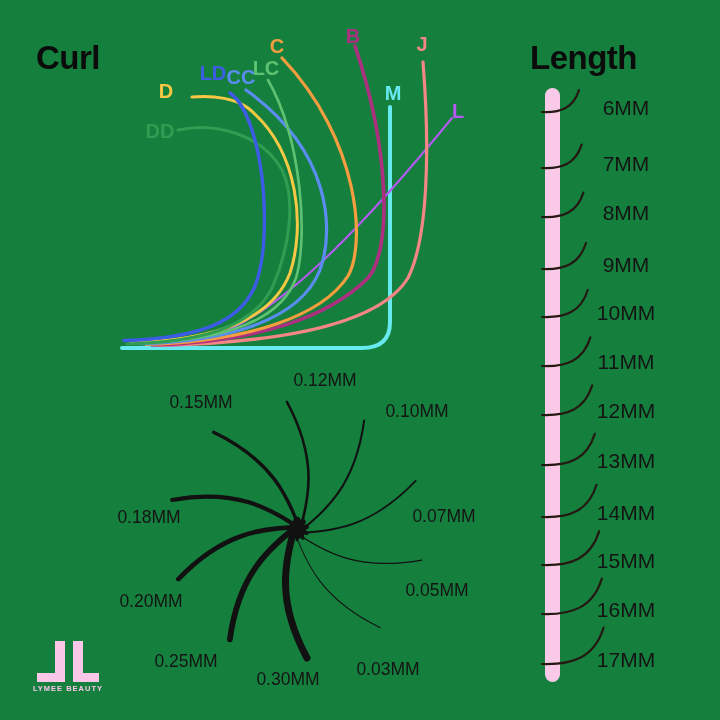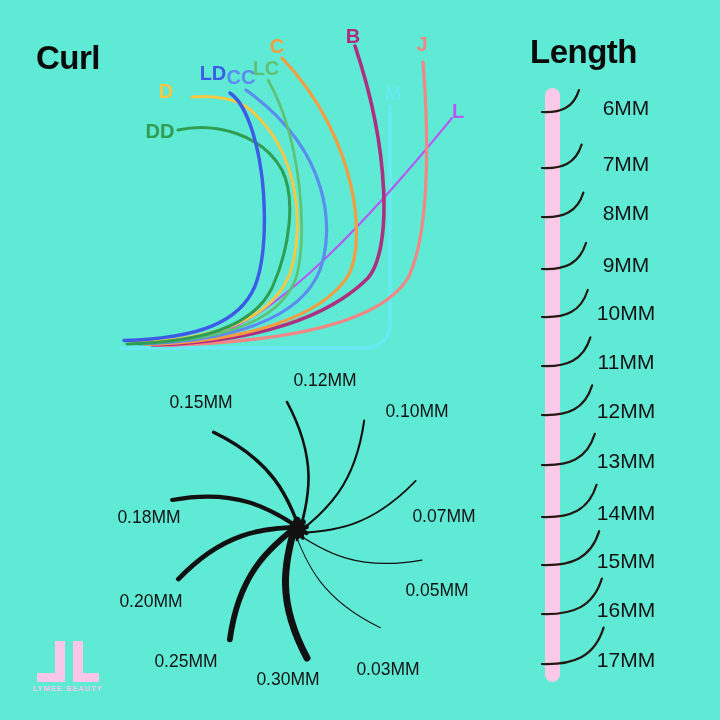--- a/index.html
+++ b/index.html
@@ -1,33 +1,33 @@
 <!DOCTYPE html>
 <html><head>
 <meta charset="utf-8">
 <style>
   html,body{margin:0;padding:0;background:#ffffff;}
-  .canvas{position:relative;width:720px;height:720px;background:#5eead4;overflow:hidden;
+  .canvas{position:relative;width:720px;height:720px;background:#15803d;overflow:hidden;
           font-family:"Liberation Sans",sans-serif;}
   .title{position:absolute;font-family:"Liberation Sans",sans-serif;font-weight:bold;
          font-size:33px;color:#0b0b0b;letter-spacing:-0.5px;line-height:1;}
   svg{position:absolute;left:0;top:0;}
   .curl-label{font-family:"Liberation Sans",sans-serif;font-size:20px;font-weight:600;}
   .t-label{font-family:"Liberation Sans",sans-serif;font-size:17.5px;fill:#141414;}
   .len-label{font-family:"Liberation Sans",sans-serif;font-size:21px;fill:#141414;}
   .logo-text{font-family:"Liberation Sans",sans-serif;font-size:7.5px;font-weight:bold;
              letter-spacing:1px;text-anchor:middle;}
 </style>
 </head>
 <body>
 
 <div class="canvas">
 
   <div class="title" style="left:36px;top:41px">Curl</div>
-  <div class="title" style="left:530px;top:35px">Length</div>
+  <div class="title" style="left:530px;top:41px">Length</div>
 
   <svg width="720" height="720" viewBox="0 0 720 720">
     <g id="curl-layer">
         <path d="M122,348 L362,348 Q390,348 390,322 L390,107" stroke="#67e9ef" stroke-width="4" fill="none" stroke-linecap="round"></path>
         <text x="393" y="100" fill="#67e9ef" class="curl-label" text-anchor="middle">M</text>
         <path d="M170,346 C240,343 320,280 452,118" stroke="#b558f4" stroke-width="2" fill="none" stroke-linecap="round"></path>
         <text x="458" y="118" fill="#b558f4" class="curl-label" text-anchor="middle">L</text>
         <path d="M158,345.5 C300,342 382,320 408,278 C428,238 430,150 423,62" stroke="#f48686" stroke-width="3.2" fill="none" stroke-linecap="round"></path>
         <text x="422" y="51" fill="#f48686" class="curl-label" text-anchor="middle">J</text>
         <path d="M152,345 C260,342 330,316 368,278 C392,250 390,150 355,46" stroke="#ad2f80" stroke-width="3.6" fill="none" stroke-linecap="round"></path>

